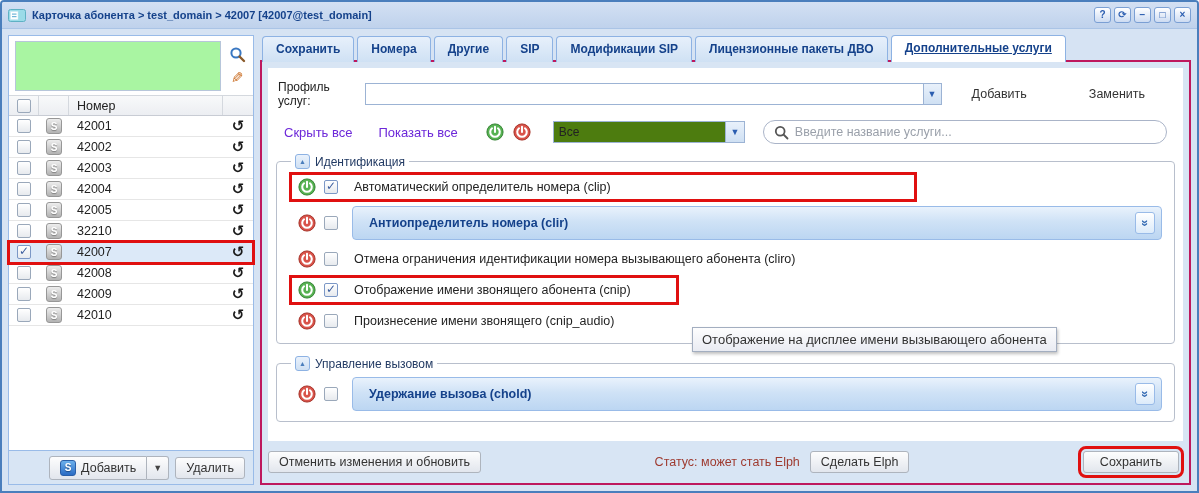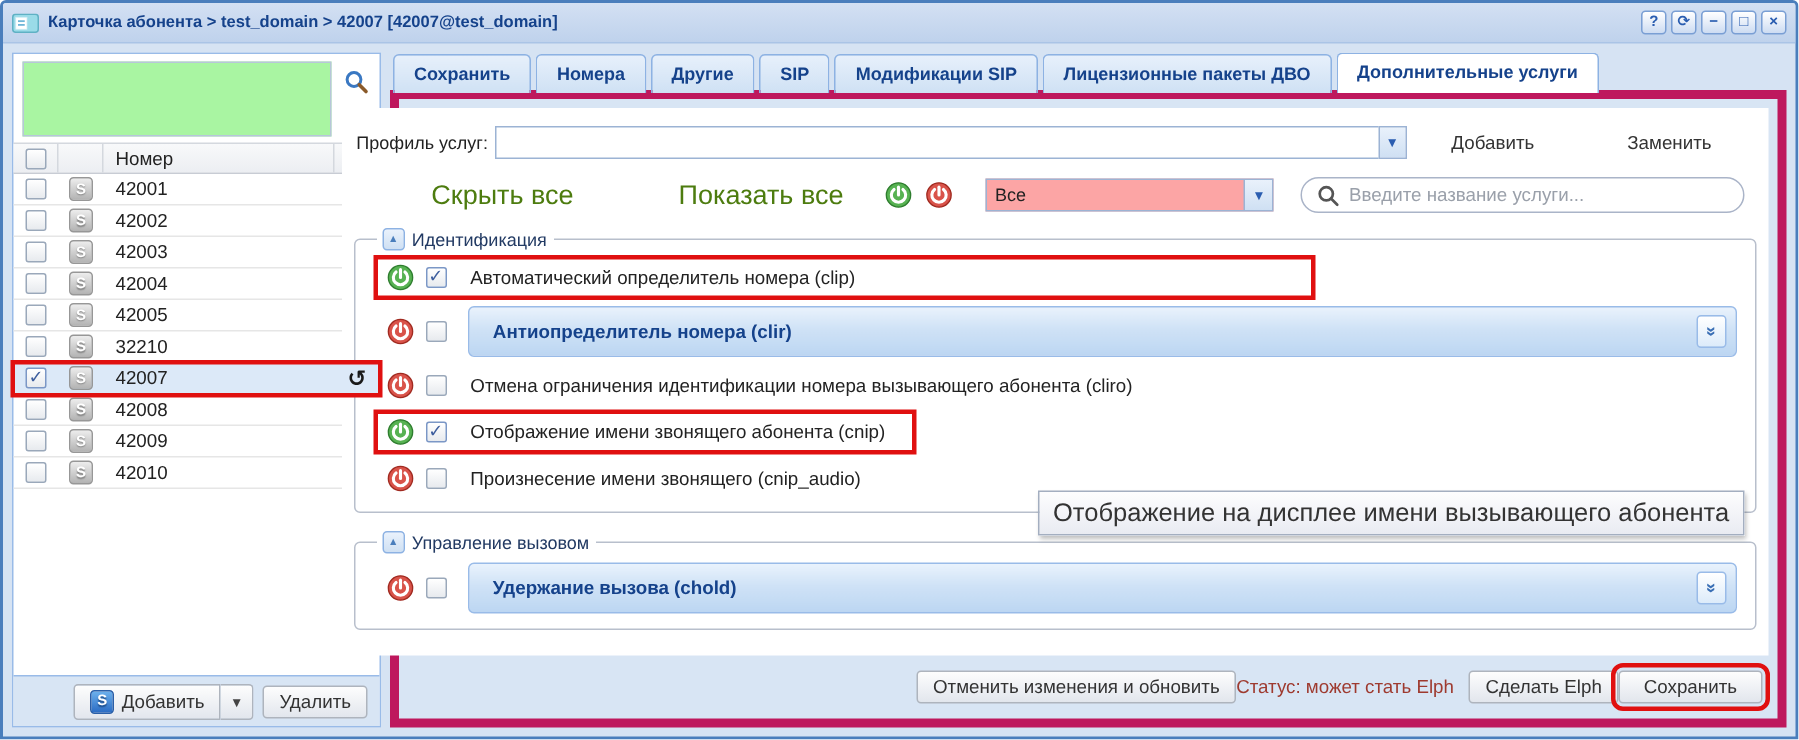--- a/index.html
+++ b/index.html
@@ -71,70 +71,70 @@
   .split .btn.arrow { border-radius:0 3px 3px 0; border-left:none; padding:3px 6px;
     color:#444; font-size:9px; }
 
   
   .right-panel { position:absolute; left:258px; top:30px; right:6px; bottom:6px; }
   .tabbar { display:flex; gap:3px; height:29px; align-items:flex-end; padding-left:2px; }
   .tab { padding:5px 13px 6px; border:1px solid #8db2e3; border-bottom:none;
     border-radius:4px 4px 0 0; background:linear-gradient(#e7f0fb,#cfe1f4);
     color:#15428b; font-weight:bold; cursor:pointer; margin-bottom:-1px;
     white-space:nowrap; position:relative; z-index:1; }
-  .tab.active { background:#fff; z-index:3; padding-bottom:7px; }
+  .tab.active { background:#fff; z-index:3; padding-bottom:7px;text-decoration:underline; }
   .tab-body { position:absolute; left:0; right:0; top:28px; bottom:0;
-    border:6px solid #be185d; background:#d8e5f4; padding:6px;
-    display:flex; flex-direction:column;align-items:flex-end; }
+    border:2px solid #be185d; background:#d8e5f4; padding:6px;
+    display:flex; flex-direction:column; }
   .inner { background:#fff; flex:1; display:flex; flex-direction:column;
     padding-top:8px; }
 
   .profile-row { display:flex; align-items:center; padding:4px 10px 8px; }
   .profile-label { width:92px; }
   .combo { display:flex; width:608px; }
   .combo input { flex:1; height:22px; border:1px solid #9cb3d4; border-right:none;
     padding:0 5px; outline:none; font-family:inherit; }
   .combo-arrow { width:19px; height:22px; border:1px solid #9cb3d4;
     background:linear-gradient(#e9f1fb,#cfe0f3); color:#2a5db0; font-weight:bold;
     font-size:9px; display:flex; align-items:center; justify-content:center;
     cursor:pointer; }
   .link-label { color:#333; cursor:pointer; font-size:12.5px; }
   .lbl-add { margin-left:30px; }
   .lbl-replace { margin-left:62px; margin-right:28px; }
 
   .filter-row { display:flex; align-items:center; padding:4px 10px 8px 16px;
     gap:0; }
-  .txt-btn { color:#4d7c0f; cursor:pointer; font-size:18px;margin-left:44px; }
+  .txt-btn { color:#6d28d9; cursor:pointer; font-size:13px; }
   .pw { width:18px; height:18px; flex:none; }
   .pw .bg { stroke-width:1; }
   .pw.on .bg { fill:#57b252; stroke:#2e7d2e; }
   .pw.off .bg { fill:#d9534a; stroke:#a02a20; }
   .filter-select { width:192px; height:22px; border:1px solid #9cb3d4;
-    background:#fca5a5; display:flex; align-items:center; margin-left:22px; cursor:pointer; }
+    background:#4d7c0f; display:flex; align-items:center; margin-left:22px; cursor:pointer; }
   .filter-select .val { flex:1; padding-left:5px; }
   .search-pill { flex:1; height:24px; margin-left:18px; margin-right:6px;
     border:1px solid #aab4c8; border-radius:12px; background:#fff; display:flex;
     align-items:center; padding:0 10px; gap:6px; }
   .search-pill input { flex:1; border:none; outline:none; font-family:inherit;
     font-size:12.5px; color:#333; background:transparent; }
   .search-pill input::placeholder { color:#9aa0aa; }
 
   fieldset { border:1px solid #b8bfcc; border-radius:4px; margin:2px 8px 10px;
     padding:2px 8px 6px; }
   legend { display:flex; align-items:center; gap:5px; padding:0 4px;
     margin-left:6px; color:#223a63; }
   .collapse-btn { width:15px; height:15px; border:1px solid #8db2e3; border-radius:3px;
     background:linear-gradient(#eaf2fc,#cfe0f3); color:#4a7ebc; font-size:7px;
     line-height:13px; text-align:center; cursor:pointer; }
 
   .svc { display:flex; align-items:center; margin:1px 0 1px 4px;
     border:3px solid transparent; padding:3px 6px; }
   .svc.annot { border-color:#e01010; }
   .svc.w-clip { width:628px; }
-  .svc.w-cnip { width:362px; }
+  .svc.w-cnip { width:390px; }
   .svc .cb { margin-left:8px; }
   .svc-label { margin-left:16px; font-size:12.5px; color:#222; white-space:nowrap; }
   .svc-bar-row { display:flex; align-items:center; margin:4px 0 4px 13px; }
   .svc-bar-row .cb { margin-left:8px; }
   .bar { flex:1; margin-left:14px; margin-right:4px; height:34px; display:flex;
     align-items:center; border:1px solid #99bbe8; border-radius:4px;
     background:linear-gradient(#e9f2fc,#cfe2f6 45%,#bcd6f2); cursor:pointer; }
   .bar-label { font-weight:bold; color:#15428b; margin-left:16px; font-size:12.5px; }
   .expand-btn { margin-left:auto; margin-right:6px; width:20px; height:22px;
     border:1px solid #99bbe8; border-radius:3px;
@@ -143,21 +143,21 @@
   .expand-btn span { transform:rotate(90deg); font-size:12px; line-height:1; }
 
   .right-footer { height:30px; margin-top:6px; display:flex; align-items:center; }
   .status-text { color:#9e3a2f; margin-left:auto; font-size:12.5px; }
   .btn-make { margin-left:10px; margin-right:0; }
   .btn-save { margin-left:auto; margin-right:4px; outline:3px solid #e01010;
     outline-offset:2px; padding:3px 16px; }
 
   .tooltip { position:absolute; left:690px; top:325px; z-index:9;
     border:1px solid #a3aec0; background:linear-gradient(#fdfdfe,#e9ebf2);
-    padding:4px 9px; color:#333; font-size:17px; white-space:nowrap;
+    padding:4px 9px; color:#333; font-size:13px; white-space:nowrap;
     box-shadow:1px 2px 3px rgba(0,0,0,.25); }
 </style>
 </head>
 <body>
 
 <div class="window">
 
   <div class="titlebar">
     <svg width="18" height="13">
       <rect x="0.5" y="0.5" width="17" height="12" rx="2" fill="#9adbe8" stroke="#5fb1c4"></rect>

